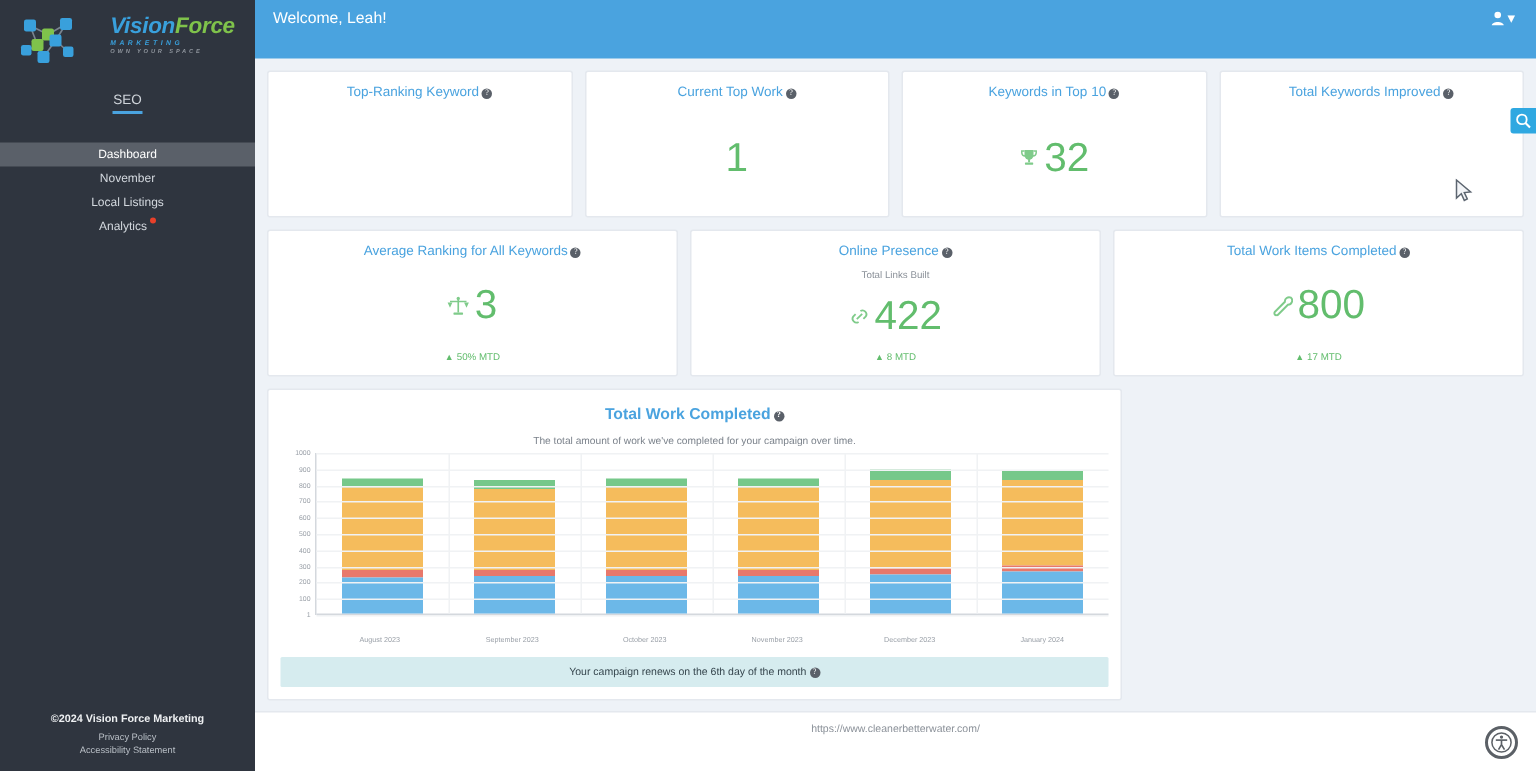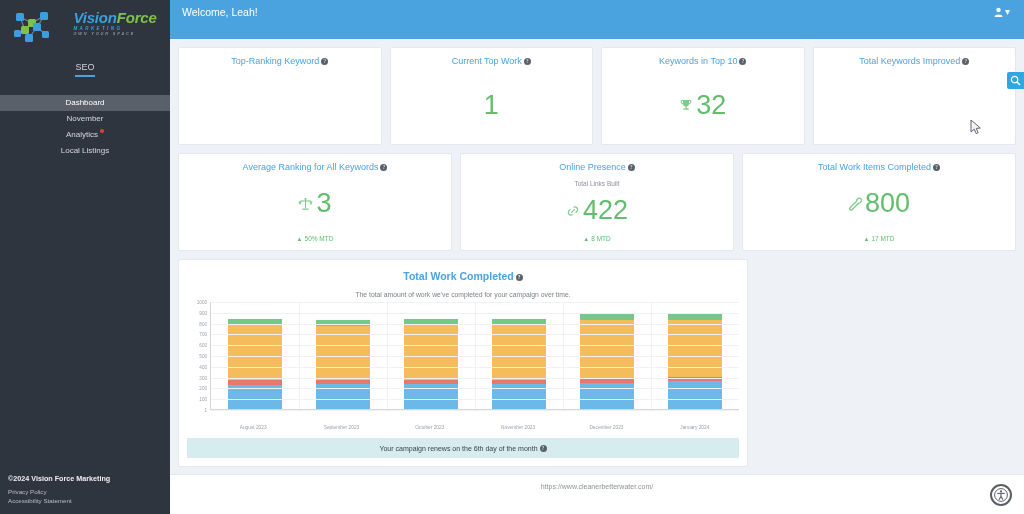--- a/index.html
+++ b/index.html
@@ -55,20 +55,21 @@
     display: inline-block;
     width: 4px; height: 4px; border-radius: 50%;
     background: #e8402a;
     margin-left: 2px;
     vertical-align: 4px;
   }
 
   #sidebar-footer {
     position: absolute; left: 0; bottom: 0; width: 170px;
     padding: 0 8px 8px;
+    text-align: center;
   }
   .copyright { font-size: 7.2px; font-weight: bold; color: #eef0f2; margin-bottom: 5px; }
   .foot-link { font-size: 6.2px; color: #b9bfc6; margin-bottom: 2px; cursor: pointer; }
   .lang-select {
     margin-top: 6px;
     width: 152px; height: 17px;
     background: #2f353f;
     border: 1px solid #888f98;
     border-radius: 2px;
     display: flex; align-items: center;
@@ -259,24 +260,24 @@
       <span>SEO</span>
     </div>
 
     <div class="nav-item active">
       <span>Dashboard</span>
     </div>
     <div class="nav-item">
       <span>November</span>
     </div>
     <div class="nav-item">
+      <span>Local Listings</span>
+    </div>
+    <div class="nav-item">
       <span>Analytics</span><span class="dot"></span>
-    </div>
-    <div class="nav-item">
-      <span>Local Listings</span>
     </div>
 
     <div id="sidebar-footer">
       <div class="copyright">©2024 Vision Force Marketing</div>
       <div class="foot-link">Privacy Policy</div>
       <div class="foot-link">Accessibility Statement</div>
     </div>
   </div>
 
   <div id="main">

